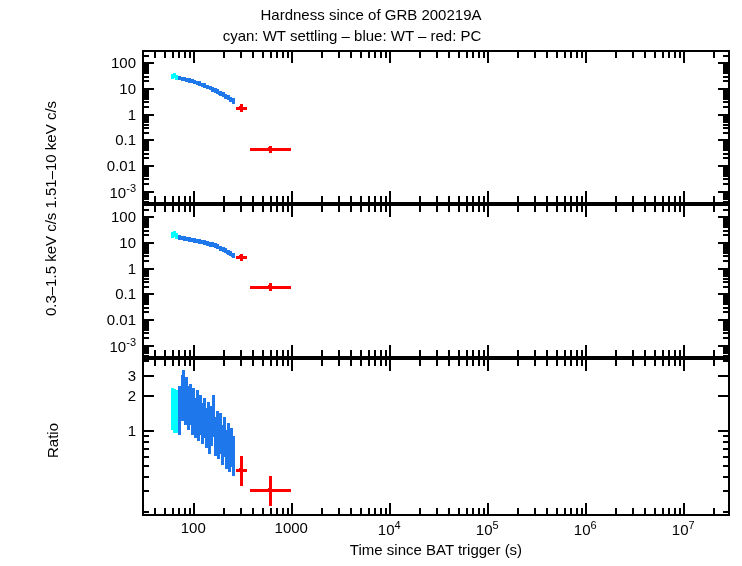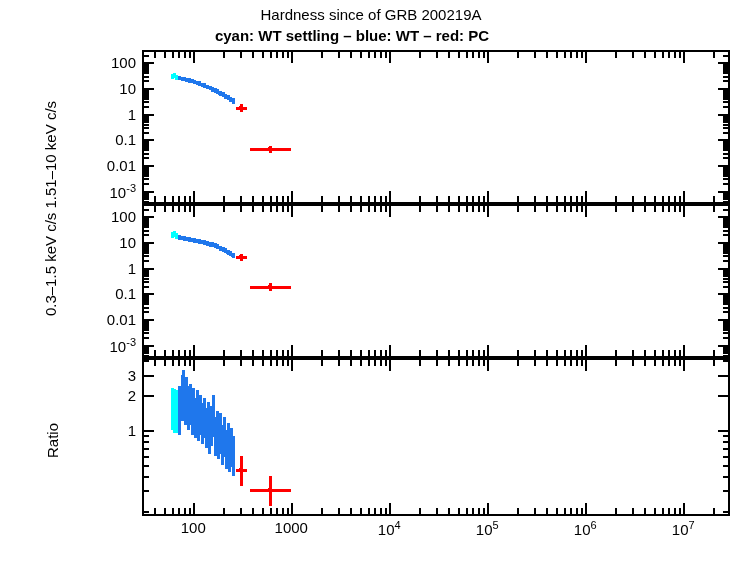--- a/index.html
+++ b/index.html
@@ -30,21 +30,21 @@
     color: #000;
     white-space: nowrap;
   }
   .subtitle {
     position: absolute;
     left: 142px;
     top: 27px;
     width: 420px;
     text-align: center;
     font-size: 15px;
-    font-weight: bold;
+    font-weight: normal;
     color: #000;
     white-space: nowrap;
   }
   .ylabel-main {
     position: absolute;
     left: -110px;
     top: 200px;
     width: 320px;
     text-align: center;
     font-size: 15px;
@@ -114,20 +114,21 @@
 </head>
 <body>
 
 <div id="figure">
 
   <div class="title">Hardness since of GRB 200219A</div>
   <div class="subtitle">cyan: WT settling – blue: WT – red: PC</div>
 
   <div class="ylabel-main">0.3–1.5 keV c/s  1.51–10 keV c/s</div>
   <div class="ylabel-ratio">Ratio</div>
+  <div class="xlabel">Time since BAT trigger (s)</div>
 
   <div class="panel" id="panel-hard"></div>
   <div class="panel" id="panel-soft"></div>
   <div class="panel" id="panel-ratio"></div>
 
   <div id="tick-layer">
       <div class="tick" style="left: 154px; top: 52px; width: 2px; height: 6px;"></div>
       <div class="tick" style="left: 154px; top: 196px; width: 2px; height: 6px;"></div>
       <div class="tick" style="left: 164px; top: 52px; width: 2px; height: 6px;"></div>
       <div class="tick" style="left: 164px; top: 196px; width: 2px; height: 6px;"></div>

